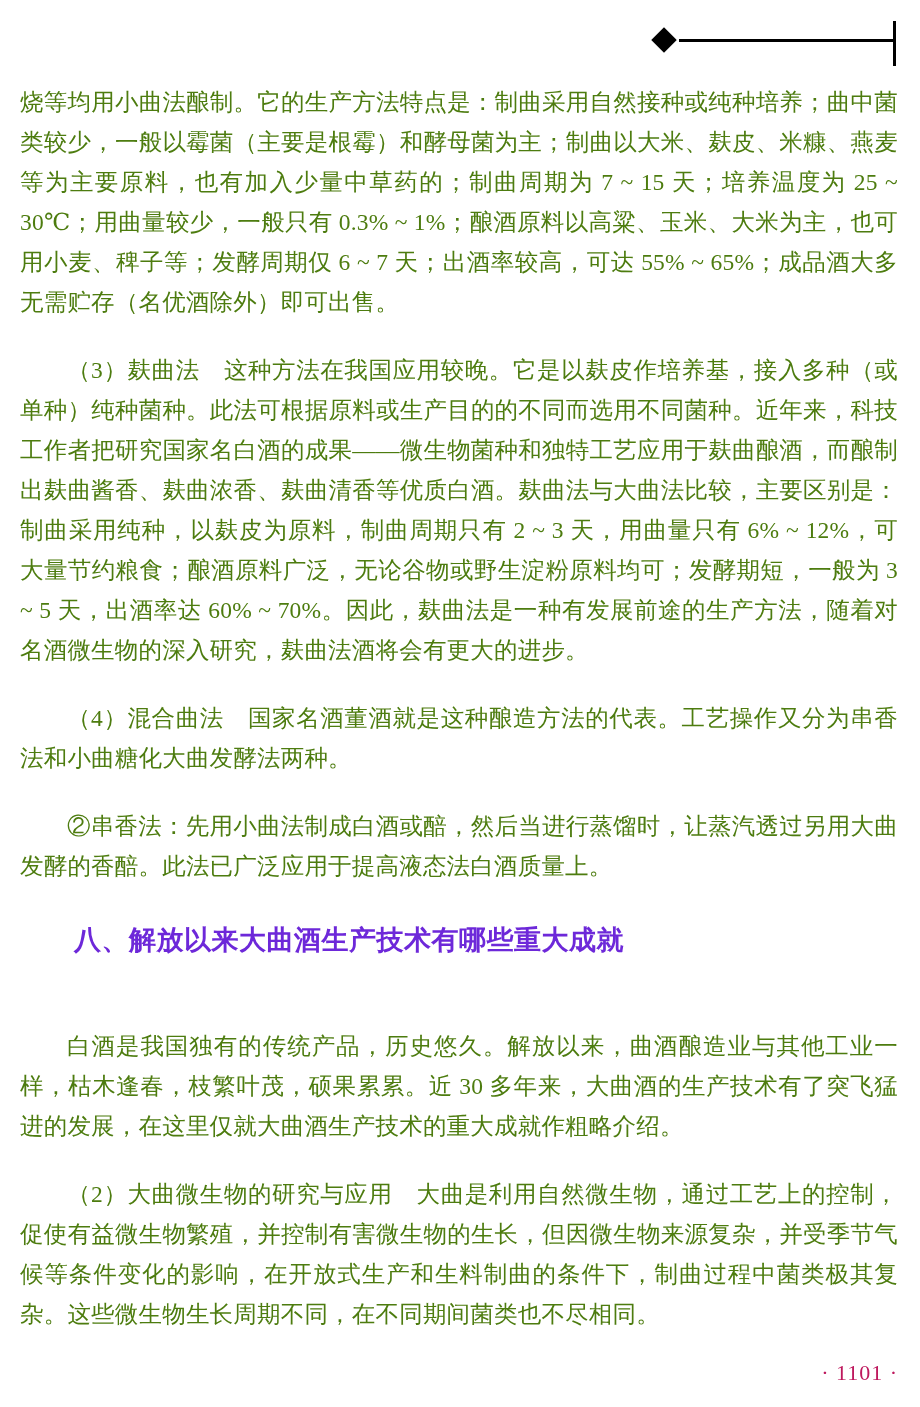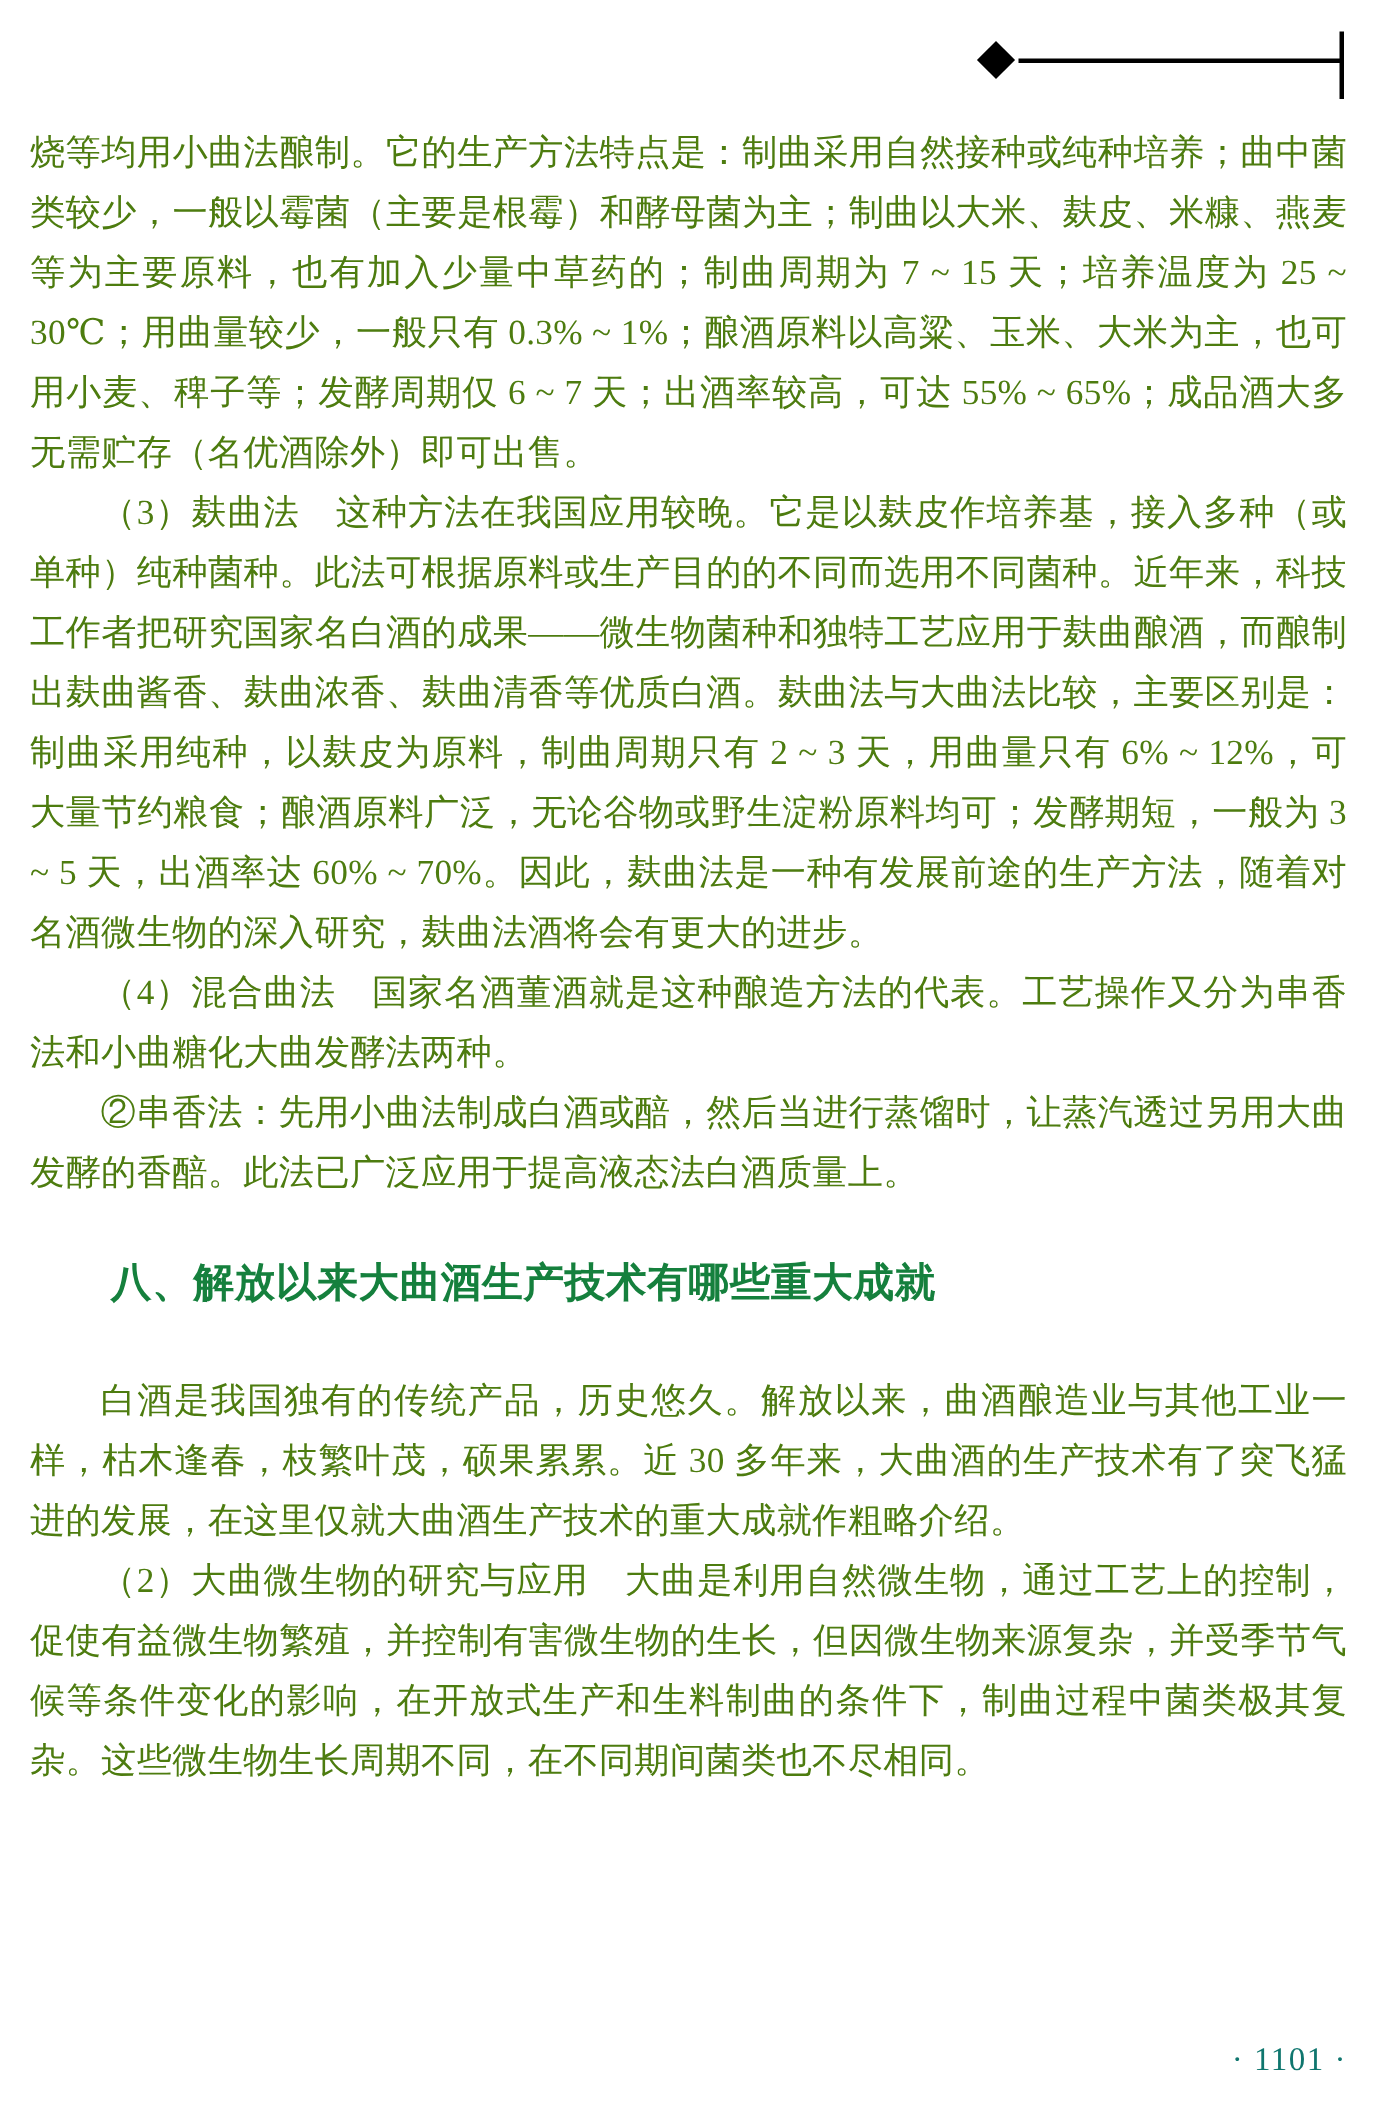--- a/index.html
+++ b/index.html
@@ -63,50 +63,51 @@
     font-size: 23.5px;
     line-height: 40px;
     text-align: justify;
     text-align-last: left;
     text-justify: inter-character;
     letter-spacing: 0.2px;
     color: #4d7c0f;
   }
   p.indent {
     text-indent: 2em;
+    margin-top: 28px;
   }
   p.hang {
     text-indent: 0;
   }
 
   
   h2.section-heading {
     margin: 0;
     padding: 0;
     font-family: "DejaVu Sans", "Liberation Sans", sans-serif;
     font-weight: bold;
     font-size: 27px;
     line-height: 40px;
     letter-spacing: 0.5px;
-    color: #15803d;
+    color: #6d28d9;
     text-indent: 2em;
   }
   .gap-before-heading { height: 34px; }
   .gap-after-heading  { height: 38px; }
 
   
   #page-number {
     position: absolute;
     left: 0;
     top: 1360px;
     width: 898px;
     text-align: right;
     font-size: 22px;
     letter-spacing: 1px;
-    color: #0f766e;
+    color: #be185d;
     font-family: "Liberation Serif", "DejaVu Serif", serif;
   }
 </style>
 </head>
 <body>
 
 <div id="page">
 
   <div id="header-ornament">
     <div class="orn-diamond"></div>

